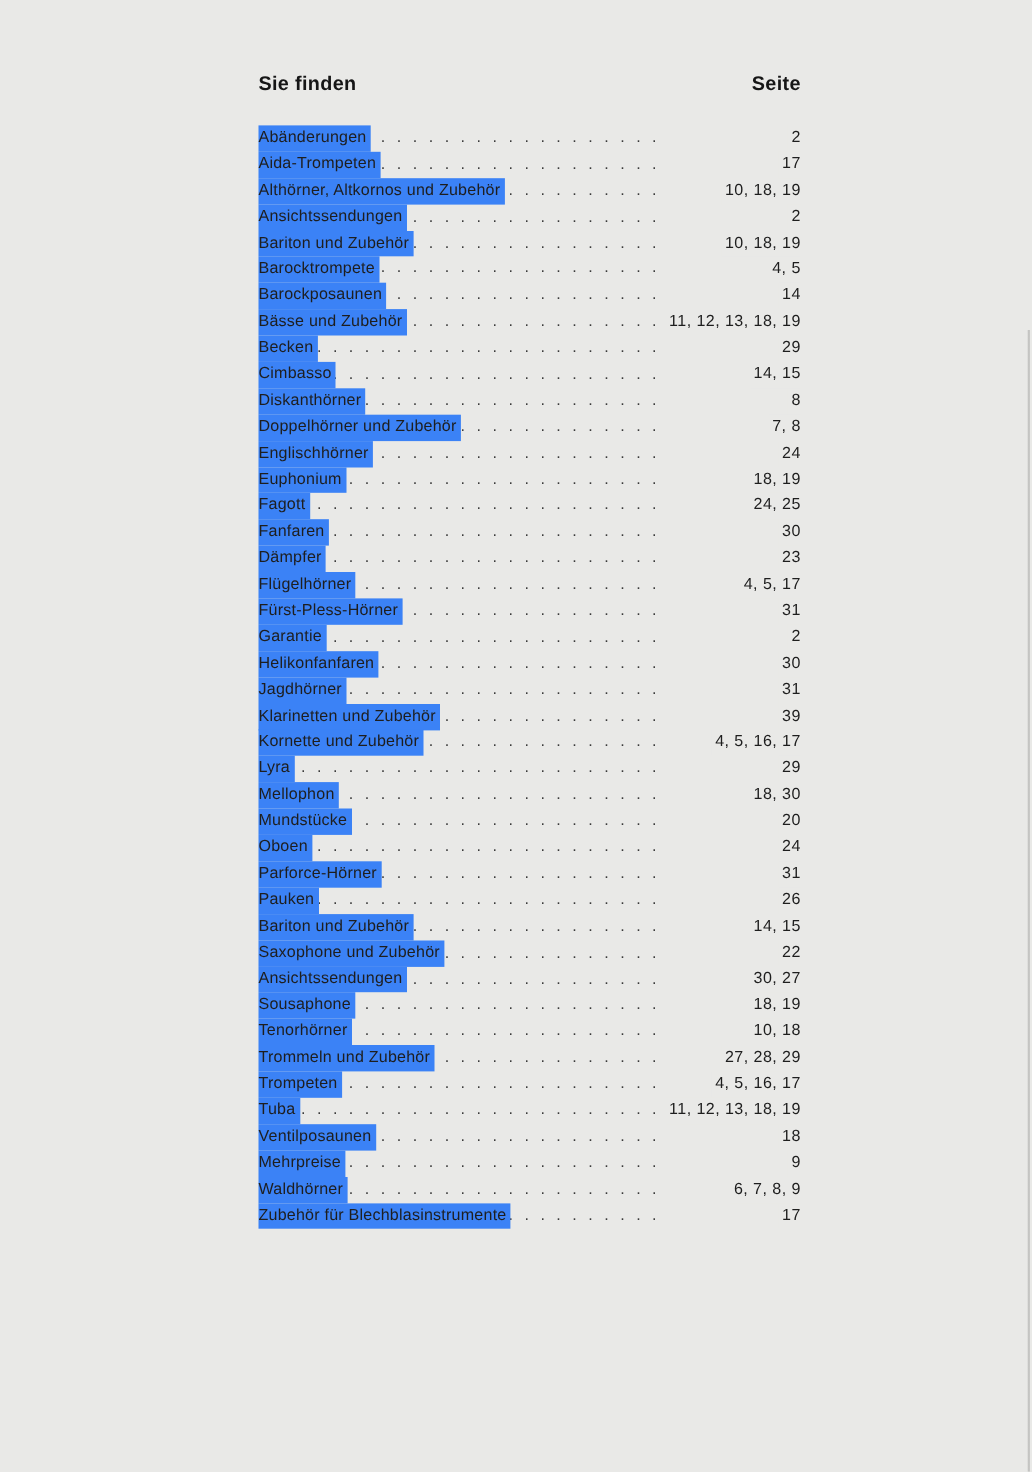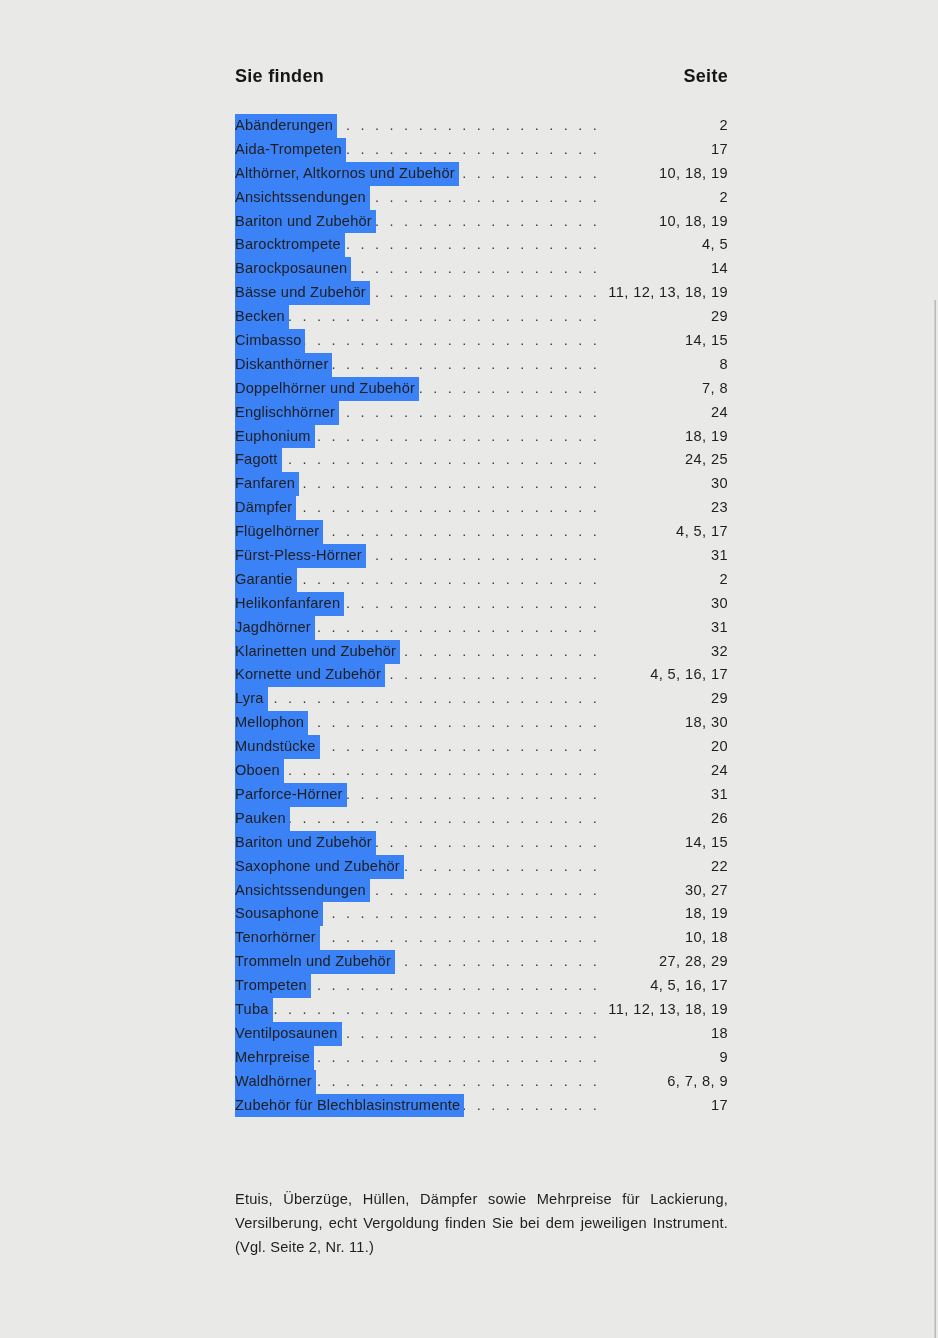--- a/index.html
+++ b/index.html
@@ -212,21 +212,21 @@
         <span class="pages">30</span>
       </li>
       <li class="index-row">
         <span class="leader">. . . . . . . . . . . . . . . . . . . . . . . . . . . . . . . . . . . . . . . . . . . . . . . . . . . . . . . . . . . . . . . .</span>
         <span class="term">Jagdhörner</span>
         <span class="pages">31</span>
       </li>
       <li class="index-row">
         <span class="leader">. . . . . . . . . . . . . . . . . . . . . . . . . . . . . . . . . . . . . . . . . . . . . . . . . . . . . . . . . . . . . . . .</span>
         <span class="term">Klarinetten und Zubehör</span>
-        <span class="pages">32</span>
+        <span class="pages">39</span>
       </li>
       <li class="index-row">
         <span class="leader">. . . . . . . . . . . . . . . . . . . . . . . . . . . . . . . . . . . . . . . . . . . . . . . . . . . . . . . . . . . . . . . .</span>
         <span class="term">Kornette und Zubehör</span>
         <span class="pages">4, 5, 16, 17</span>
       </li>
       <li class="index-row">
         <span class="leader">. . . . . . . . . . . . . . . . . . . . . . . . . . . . . . . . . . . . . . . . . . . . . . . . . . . . . . . . . . . . . . . .</span>
         <span class="term">Lyra</span>
         <span class="pages">29</span>
@@ -311,14 +311,13 @@
         <span class="term">Waldhörner</span>
         <span class="pages">6, 7, 8, 9</span>
       </li>
       <li class="index-row">
         <span class="leader">. . . . . . . . . . . . . . . . . . . . . . . . . . . . . . . . . . . . . . . . . . . . . . . . . . . . . . . . . . . . . . . .</span>
         <span class="term">Zubehör für Blechblasinstrumente</span>
         <span class="pages">17</span>
       </li>
     </ul>
 
-  <p class="footnote">Etuis, Überzüge, Hüllen, Dämpfer sowie Mehrpreise für Lackierung, Versilberung, echt Vergoldung finden Sie bei dem jeweiligen Instrument. (Vgl. Seite 2, Nr. 11.)</p>
 </div>
 
 </body></html>

